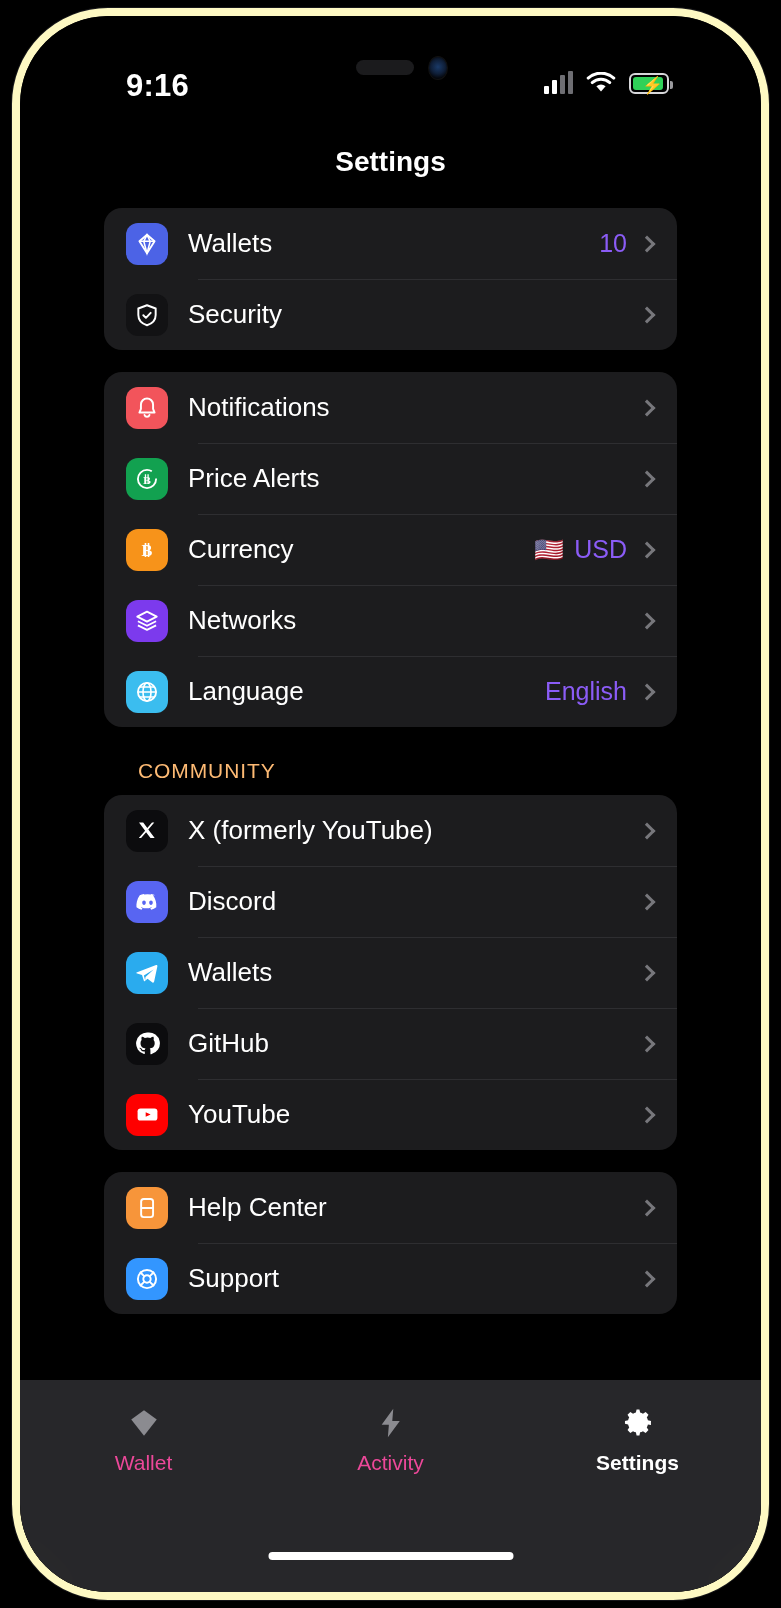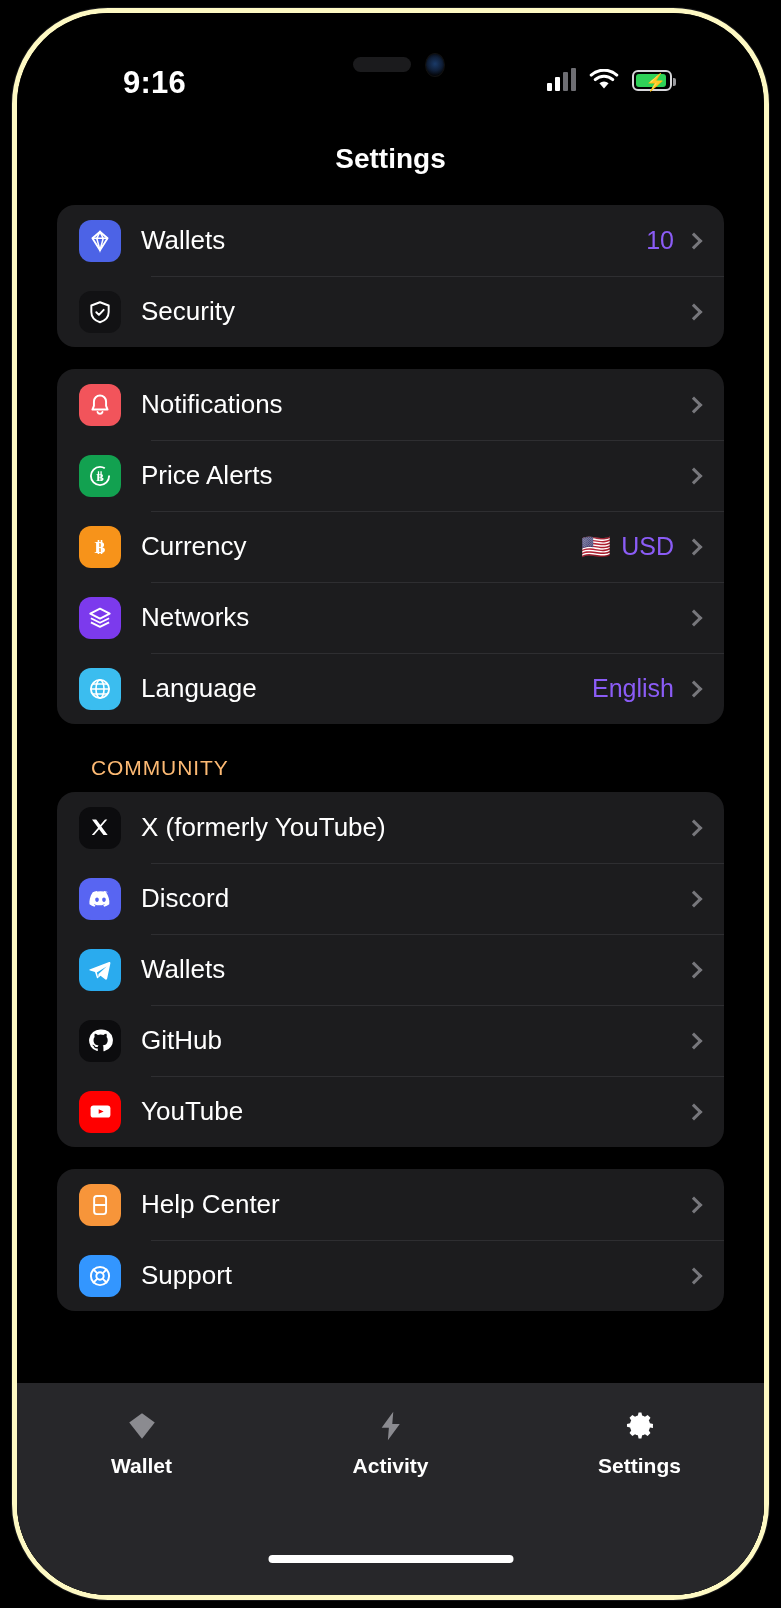--- a/index.html
+++ b/index.html
@@ -10,21 +10,21 @@
     overflow: hidden;
   }
 
   
   .device {
     position: absolute;
     left: 12px; top: 8px;
     width: 757px; height: 1592px;
     border-radius: 96px;
     background: #0a0a0c;
-    border: 5px solid #fef9c3;
+    border: 8px solid #fef9c3;
     box-shadow: inset 0 0 0 3px #232328, 0 0 0 1px #17171a;
     overflow: hidden;
   }
   .screen {
     position: absolute;
     left: 0; top: 0; right: 0; bottom: 0;
     border-radius: 86px;
     background: #000;
     overflow: hidden;
   }
@@ -79,21 +79,21 @@
   
   .nav-title {
     position: absolute; top: 130px; left: 0; right: 0;
     text-align: center; color: #fff;
     font-size: 28px; font-weight: 700;
   }
 
   
   .content {
     position: absolute; left: 0; right: 0; top: 192px; bottom: 0;
-    padding: 0 40px;
+    padding: 0 84px;
   }
 
   .group {
     background: #1c1c1e;
     border-radius: 18px;
     margin-bottom: 22px;
     overflow: hidden;
   }
 
   .section-label {
@@ -147,21 +147,21 @@
     position: absolute; left: 0; right: 0; bottom: 0; height: 212px;
     background: rgba(40,40,43,.97);
     backdrop-filter: blur(20px);
     display: flex; align-items: flex-start;
     padding-top: 26px;
   }
   .tab {
     flex: 1; display: flex; flex-direction: column;
     align-items: center; gap: 11px;
   }
-  .tab .tlabel { font-size: 21px; color: #ffffff; font-weight: bold; }
+  .tab .tlabel { font-size: 21px; color: #ec4899; }
   .tab.active .tlabel { color: #fff; font-weight: 600; }
   .tab svg { display:block; }
   .home-ind {
     position: absolute; bottom: 32px; left: 50%;
     transform: translateX(-50%);
     width: 245px; height: 8px; border-radius: 5px; background: #fff;
   }
 </style>
 </head>
 <body>

